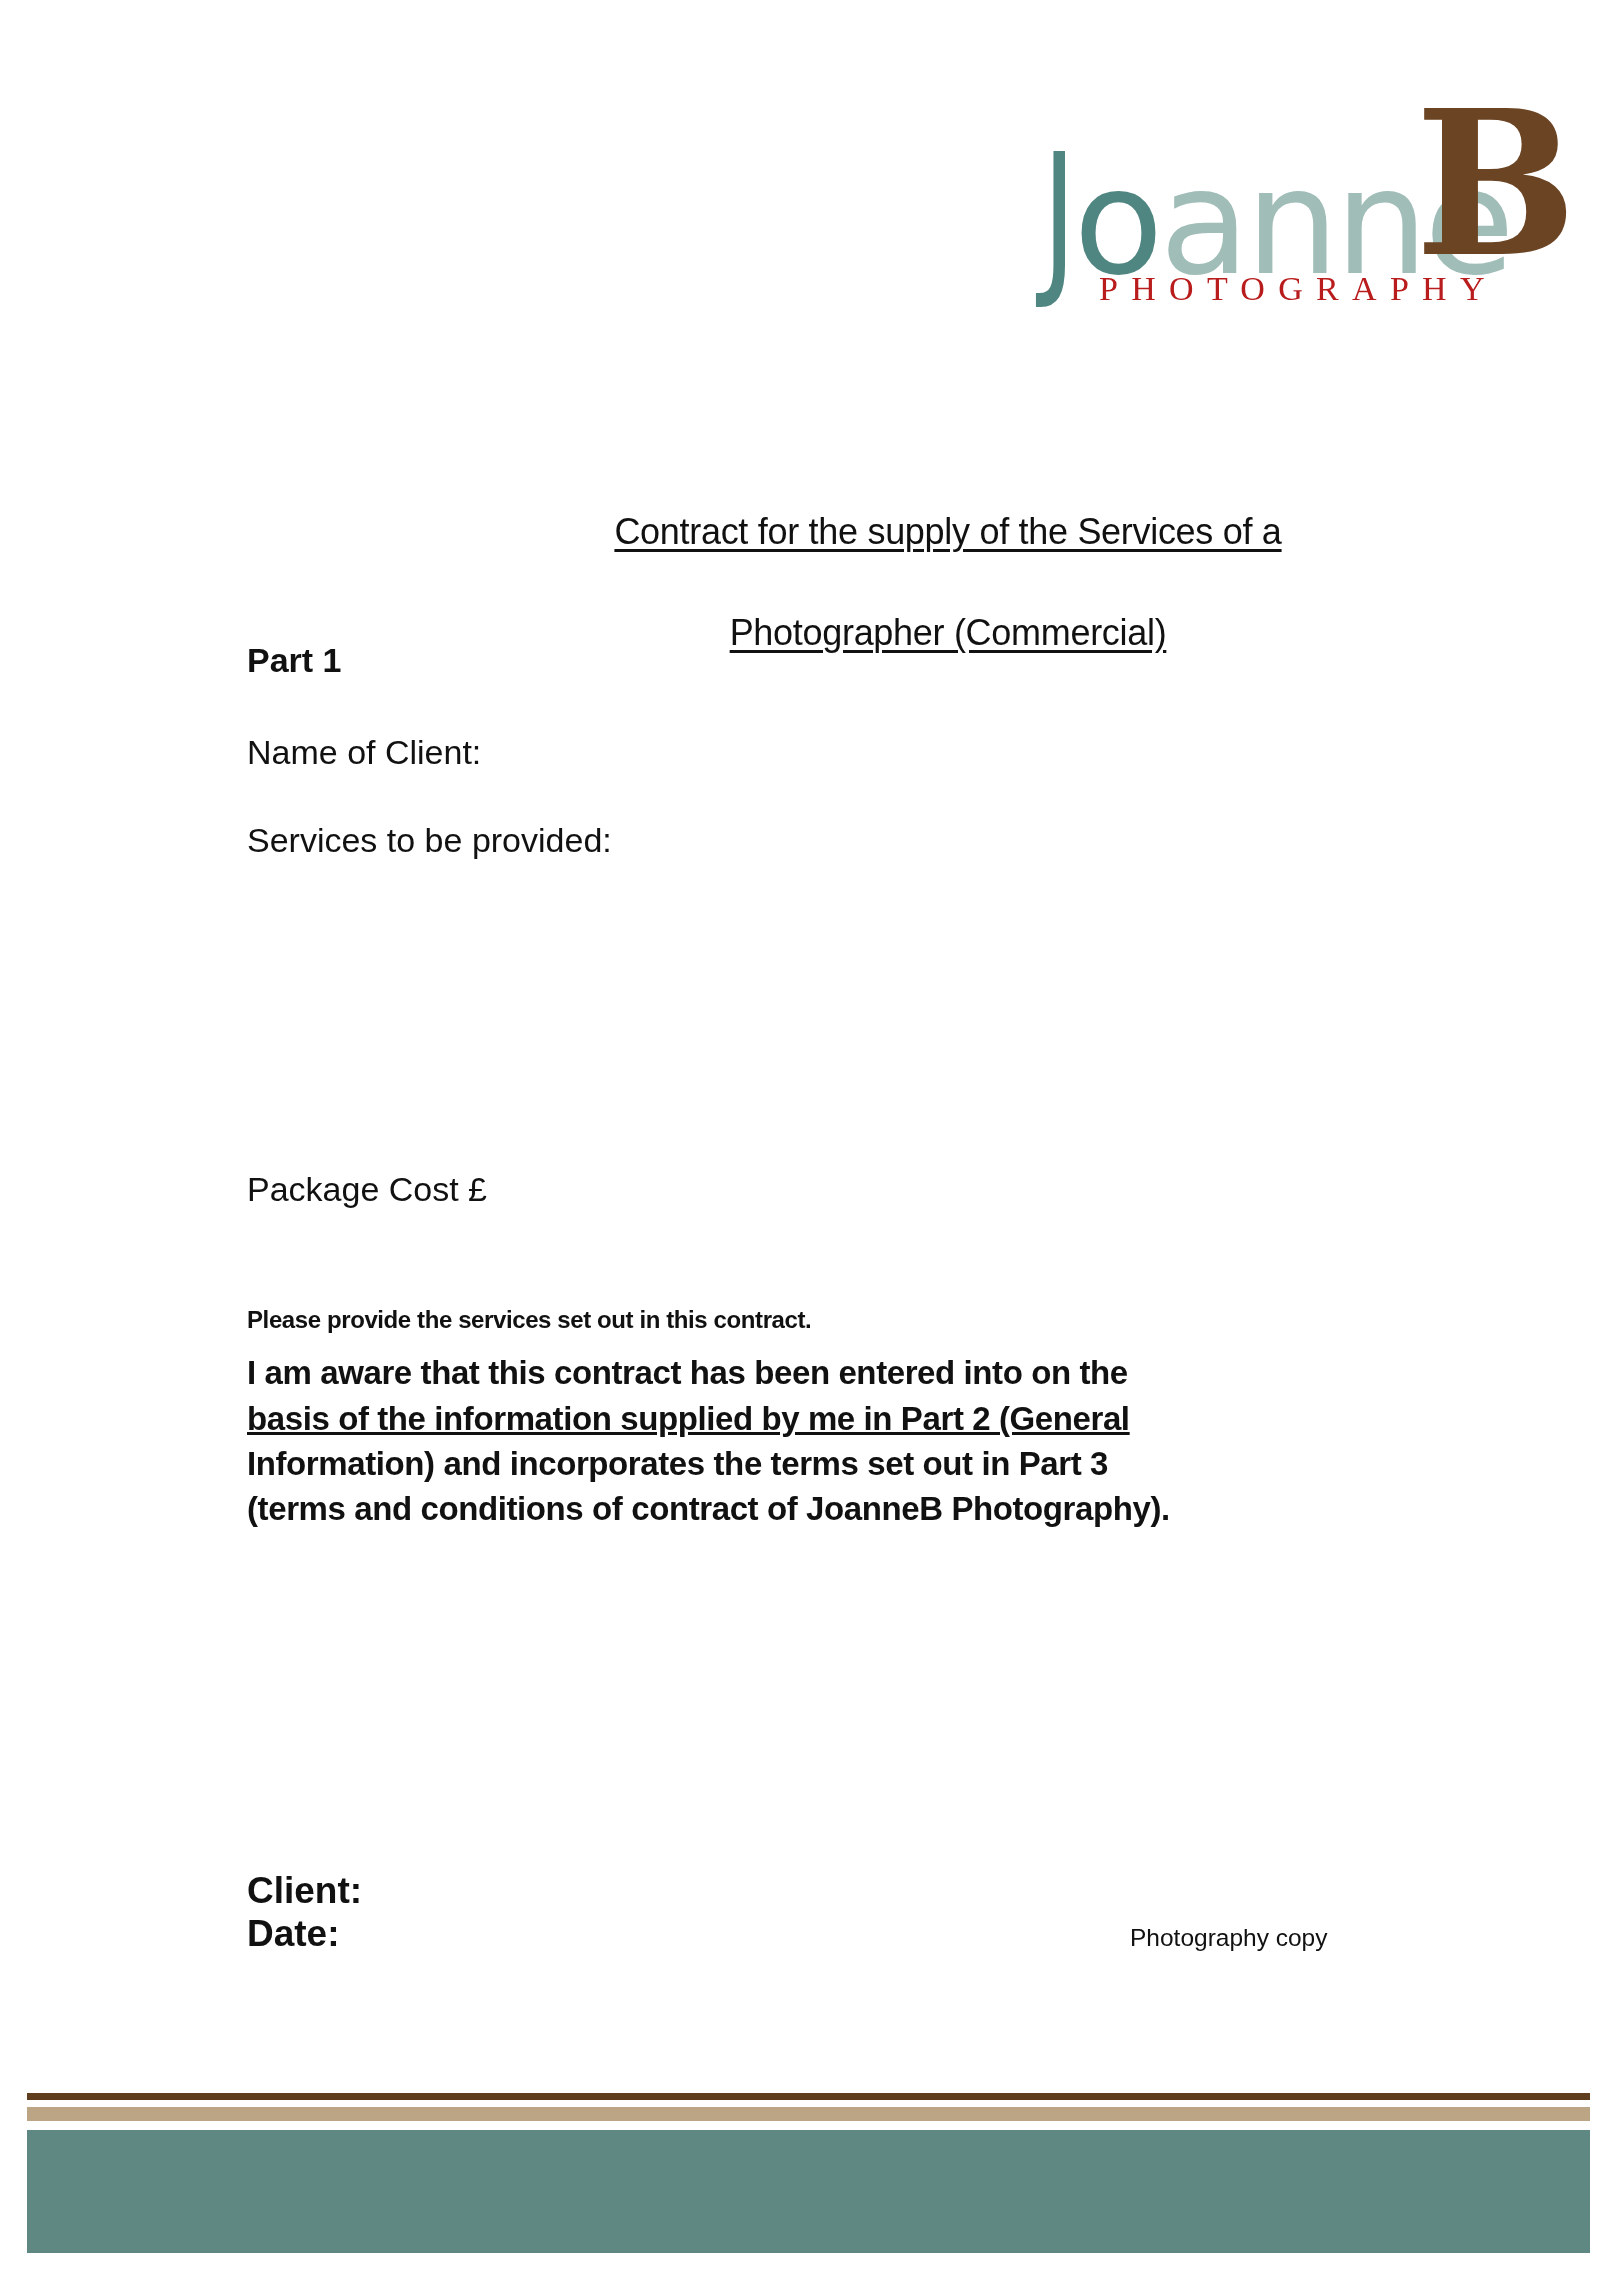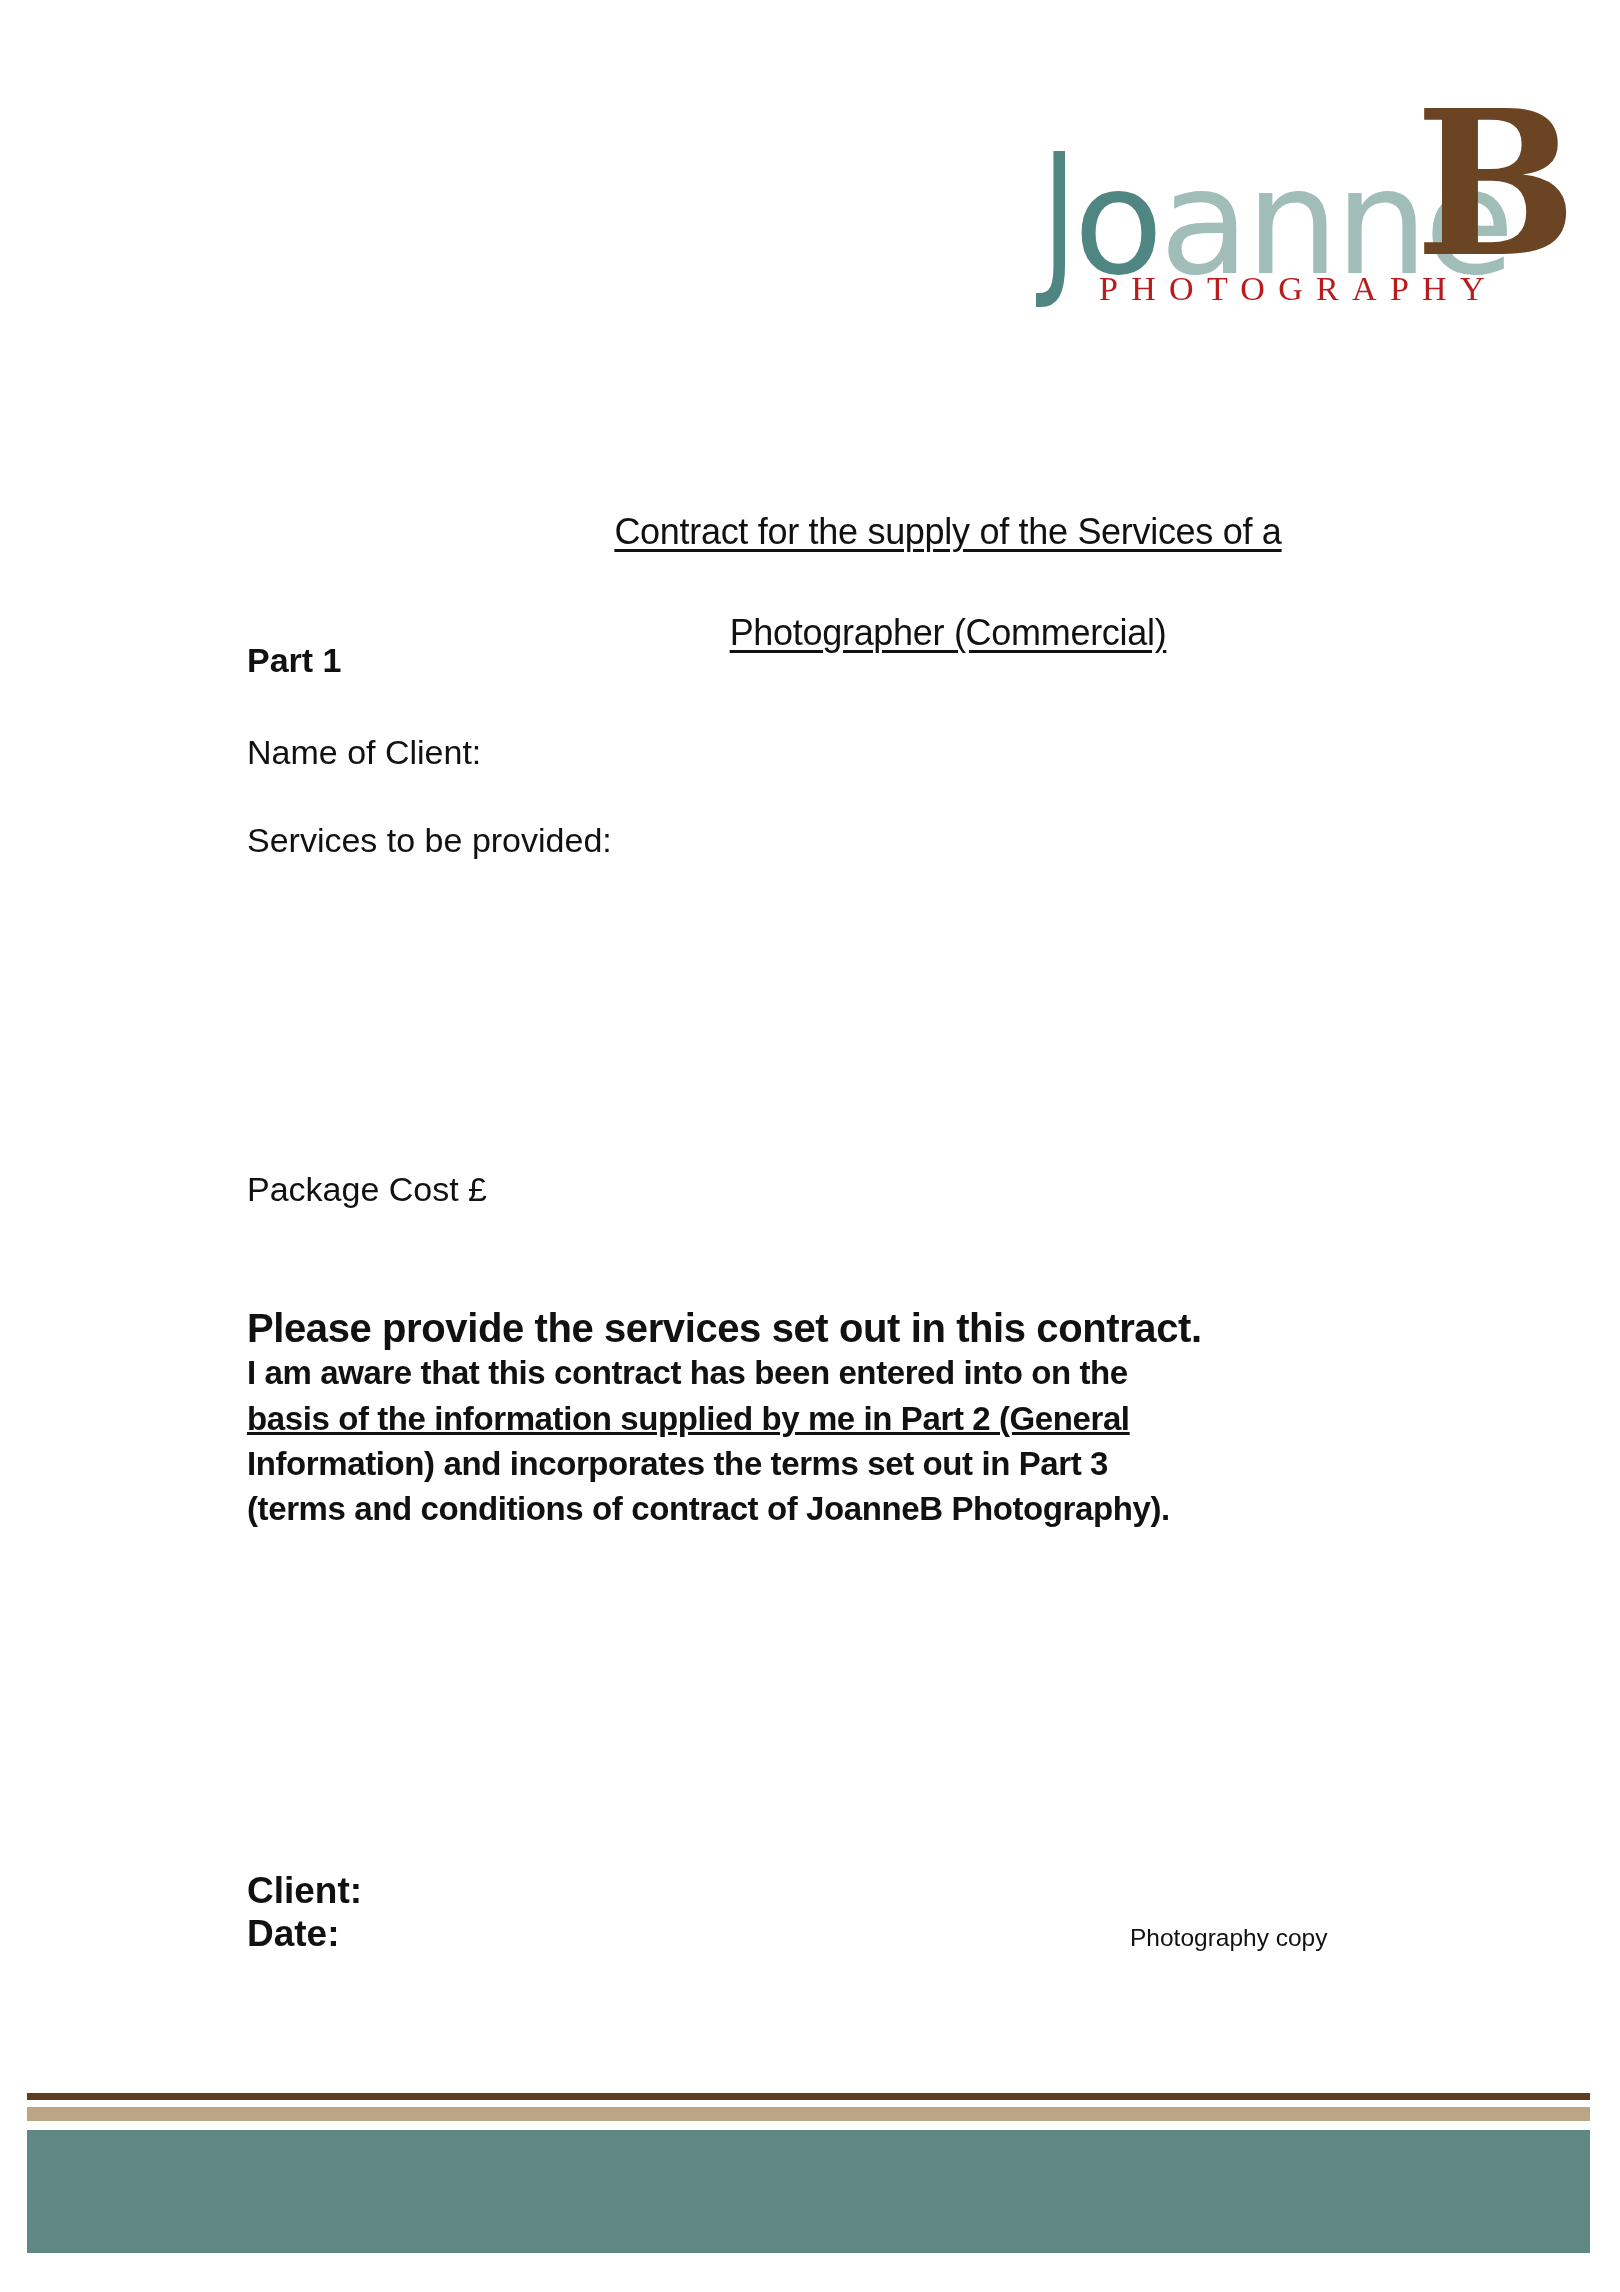--- a/index.html
+++ b/index.html
@@ -131,21 +131,21 @@
 
 <div class="title t1">Contract for the supply of the Services of a</div>
 <div class="title t2">Photographer (Commercial)</div>
 
 <div class="label bold" style="top:643px;text-align:center;">Part 1</div>
 <div class="label" style="top:735px;">Name of Client:</div>
 <div class="label" style="top:823px;text-align:right;">Services to be provided:</div>
 <div class="label" style="top:1172px;">Package Cost £</div>
 
 <div>
-  <div class="para-line" style="top:1308px; font-size:40px;">Please provide the services set out in this contract.</div>
+  <div class="para-line" style="top:1308px; font-size:24px;">Please provide the services set out in this contract.</div>
   <div class="para-line" style="top:1356px;">I am aware that this contract has been entered into on the</div>
   <div class="para-line" style="top:1402px;text-decoration:underline;">basis of the information supplied by me in Part 2 (General</div>
   <div class="para-line" style="top:1447px;">Information) and incorporates the terms set out in Part 3</div>
   <div class="para-line" style="top:1492px;">(terms and conditions of contract of JoanneB Photography).</div>
 </div>
 
 <div class="label bold" style="top:1827px; font-size:37px;margin-top:45px;">Client:</div>
 <div class="label bold" style="top:1915px; font-size:37px;">Date:</div>
 <div class="copy-note">Photography copy</div>
 

